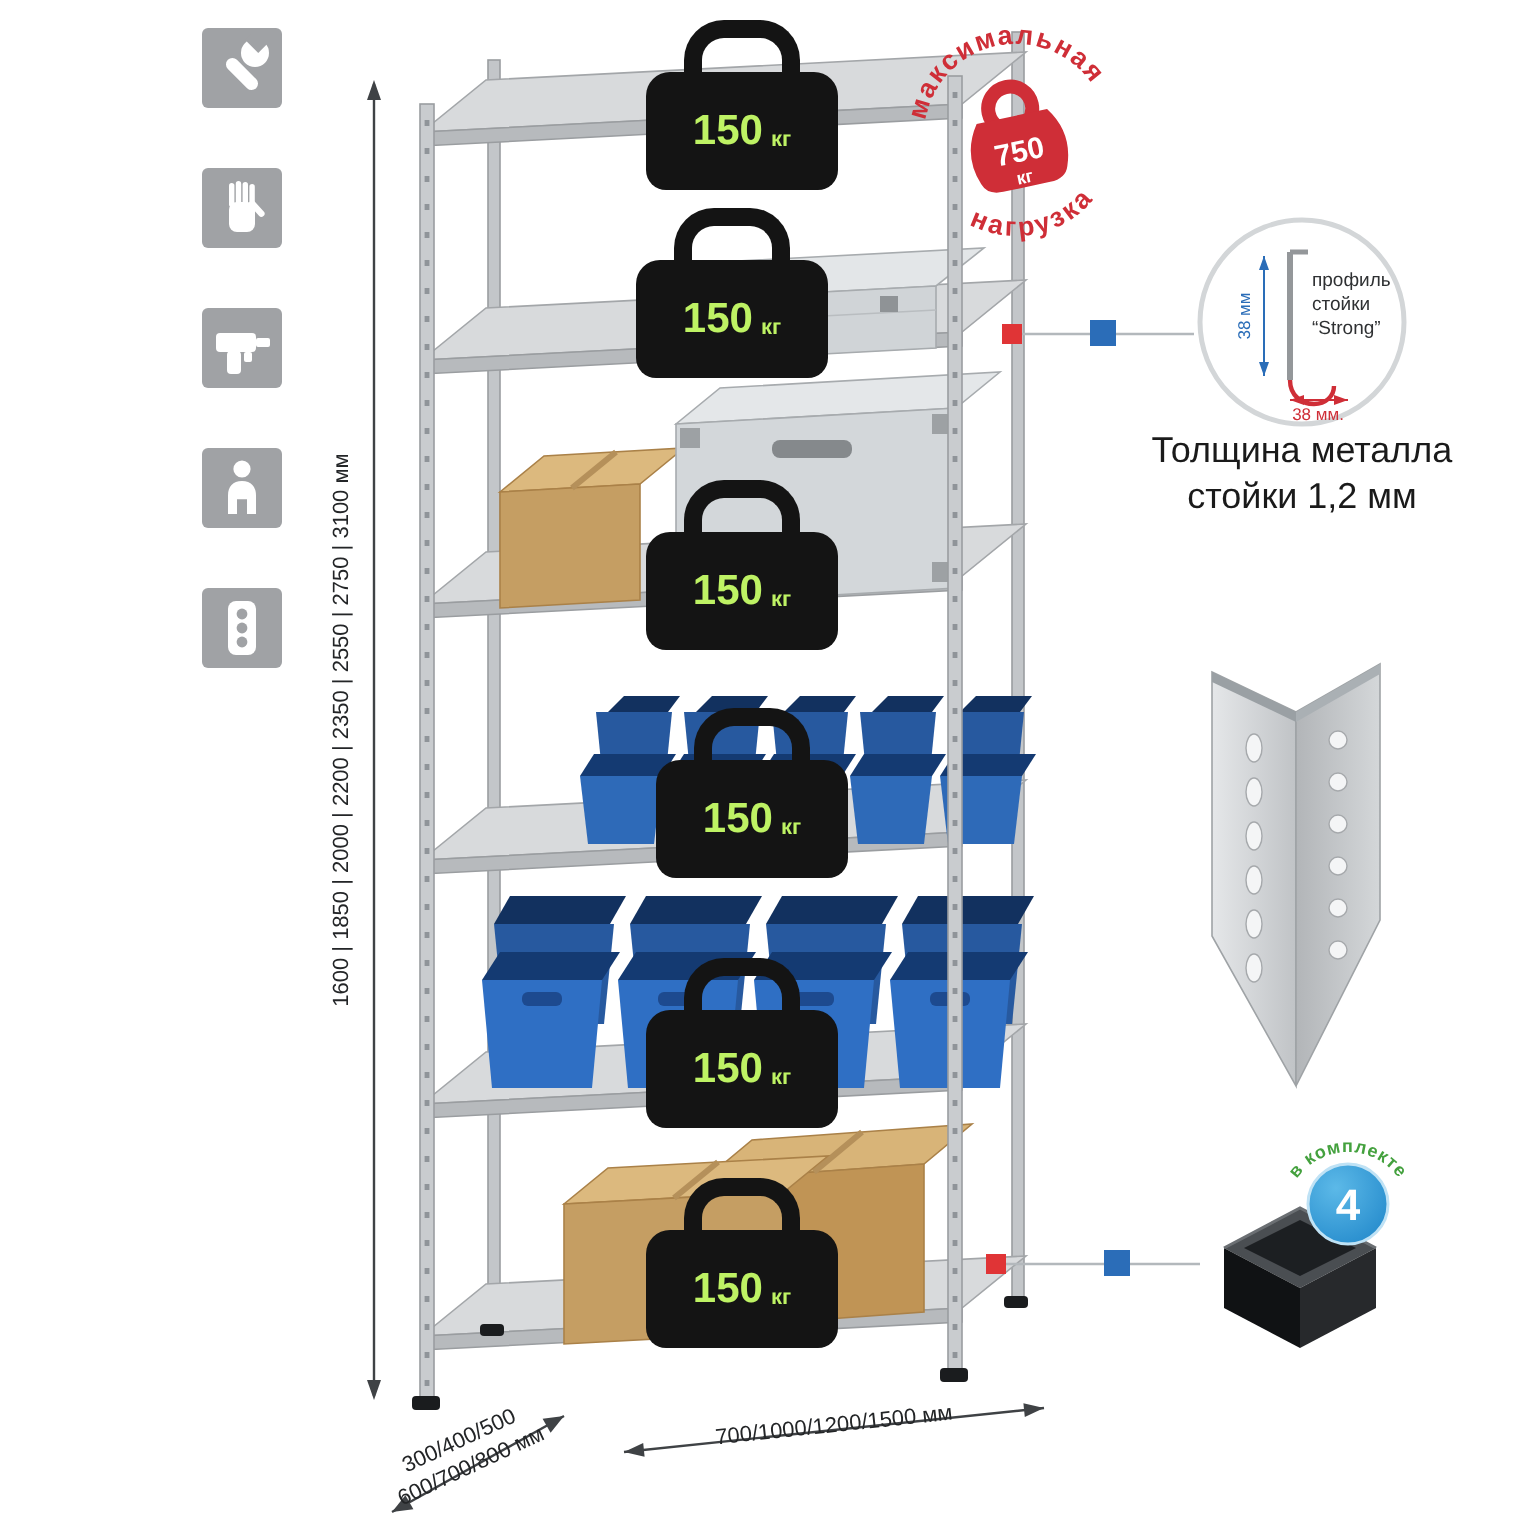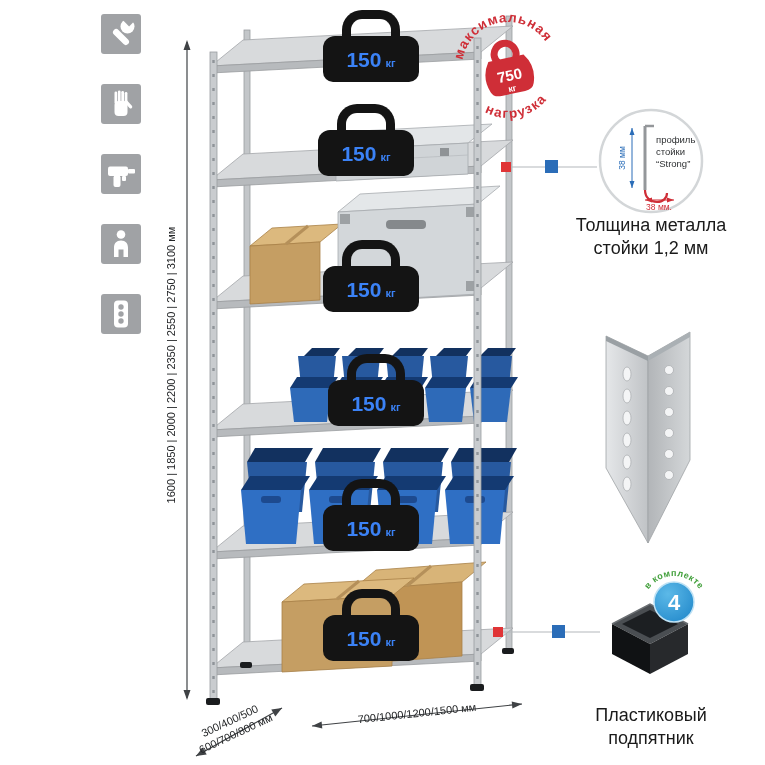--- a/index.html
+++ b/index.html
@@ -9,21 +9,21 @@
   
   .icon-col{position:absolute;left:101px;top:14px;display:flex;flex-direction:column;gap:30px;}
   .feat-icon{width:40px;height:40px;background:#a0a2a5;border-radius:3px;display:flex;align-items:center;justify-content:center;}
 
   
   #scene{position:absolute;left:0;top:0;}
 
   
   .weight{position:absolute;width:96px;z-index:6;}
   .weight .handle{width:40px;height:30px;border:9px solid #141414;border-bottom:0;border-radius:20px 20px 0 0;margin:0 auto;}
-  .weight .body{margin-top:-13px;position:relative;height:46px;background:#141414;border-radius:12px 12px 10px 10px;display:flex;align-items:center;justify-content:center;gap:4px;color:#3b82f6;}
+  .weight .body{margin-top:-13px;position:relative;height:59px;background:#141414;border-radius:12px 12px 10px 10px;display:flex;align-items:center;justify-content:center;gap:4px;color:#bef264;}
   .weight .val{font-size:21px;font-weight:700;line-height:1;}
   .weight .unit{font-size:11px;font-weight:700;margin-top:9px;line-height:1;}
 
   
   .stamp{position:absolute;left:442px;top:2px;transform:rotate(-12deg);z-index:7;}
 
   
   .dim-text{position:absolute;color:#232527;font-size:11px;text-align:center;white-space:nowrap;z-index:4;}
   #dim-height-text{left:-159px;top:359px;width:660px;transform:rotate(-90deg);}
   #dim-width-text{left:287px;top:707px;width:260px;transform:rotate(-6deg);}
@@ -404,24 +404,20 @@
         </radialGradient>
         <path id="kitArc" d="M 9 47 A 31 31 0 0 1 71 47"></path>
       </defs>
       <text font-size="9" font-weight="bold" fill="#44a13e" letter-spacing="0.5">
         <textPath href="#kitArc" startOffset="50%" text-anchor="middle">в комплекте</textPath>
       </text>
       <circle cx="40" cy="42" r="20" fill="url(#bgrad)" stroke="#bfe2f5" stroke-width="1.5"></circle>
       <text x="40" y="50" font-size="22" font-weight="bold" fill="#fff" text-anchor="middle">4</text>
     </svg>
   </div>
-  <div class="caption" id="foot-caption">
-    <span>Пластиковый</span><br>
-    <span>подпятник</span>
-  </div>
 
   <div class="dim-text" id="dim-height-text">1600 | 1850 | 2000 | 2200 | 2350 | 2550 | 2750 | 3100 мм</div>
   <div class="dim-text" id="dim-width-text">700/1000/1200/1500 мм</div>
   <div class="dim-text" id="dim-depth-text">
     <span>300/400/500</span>
     <span>600/700/800 мм</span>
   </div>
 
 </div>
 

